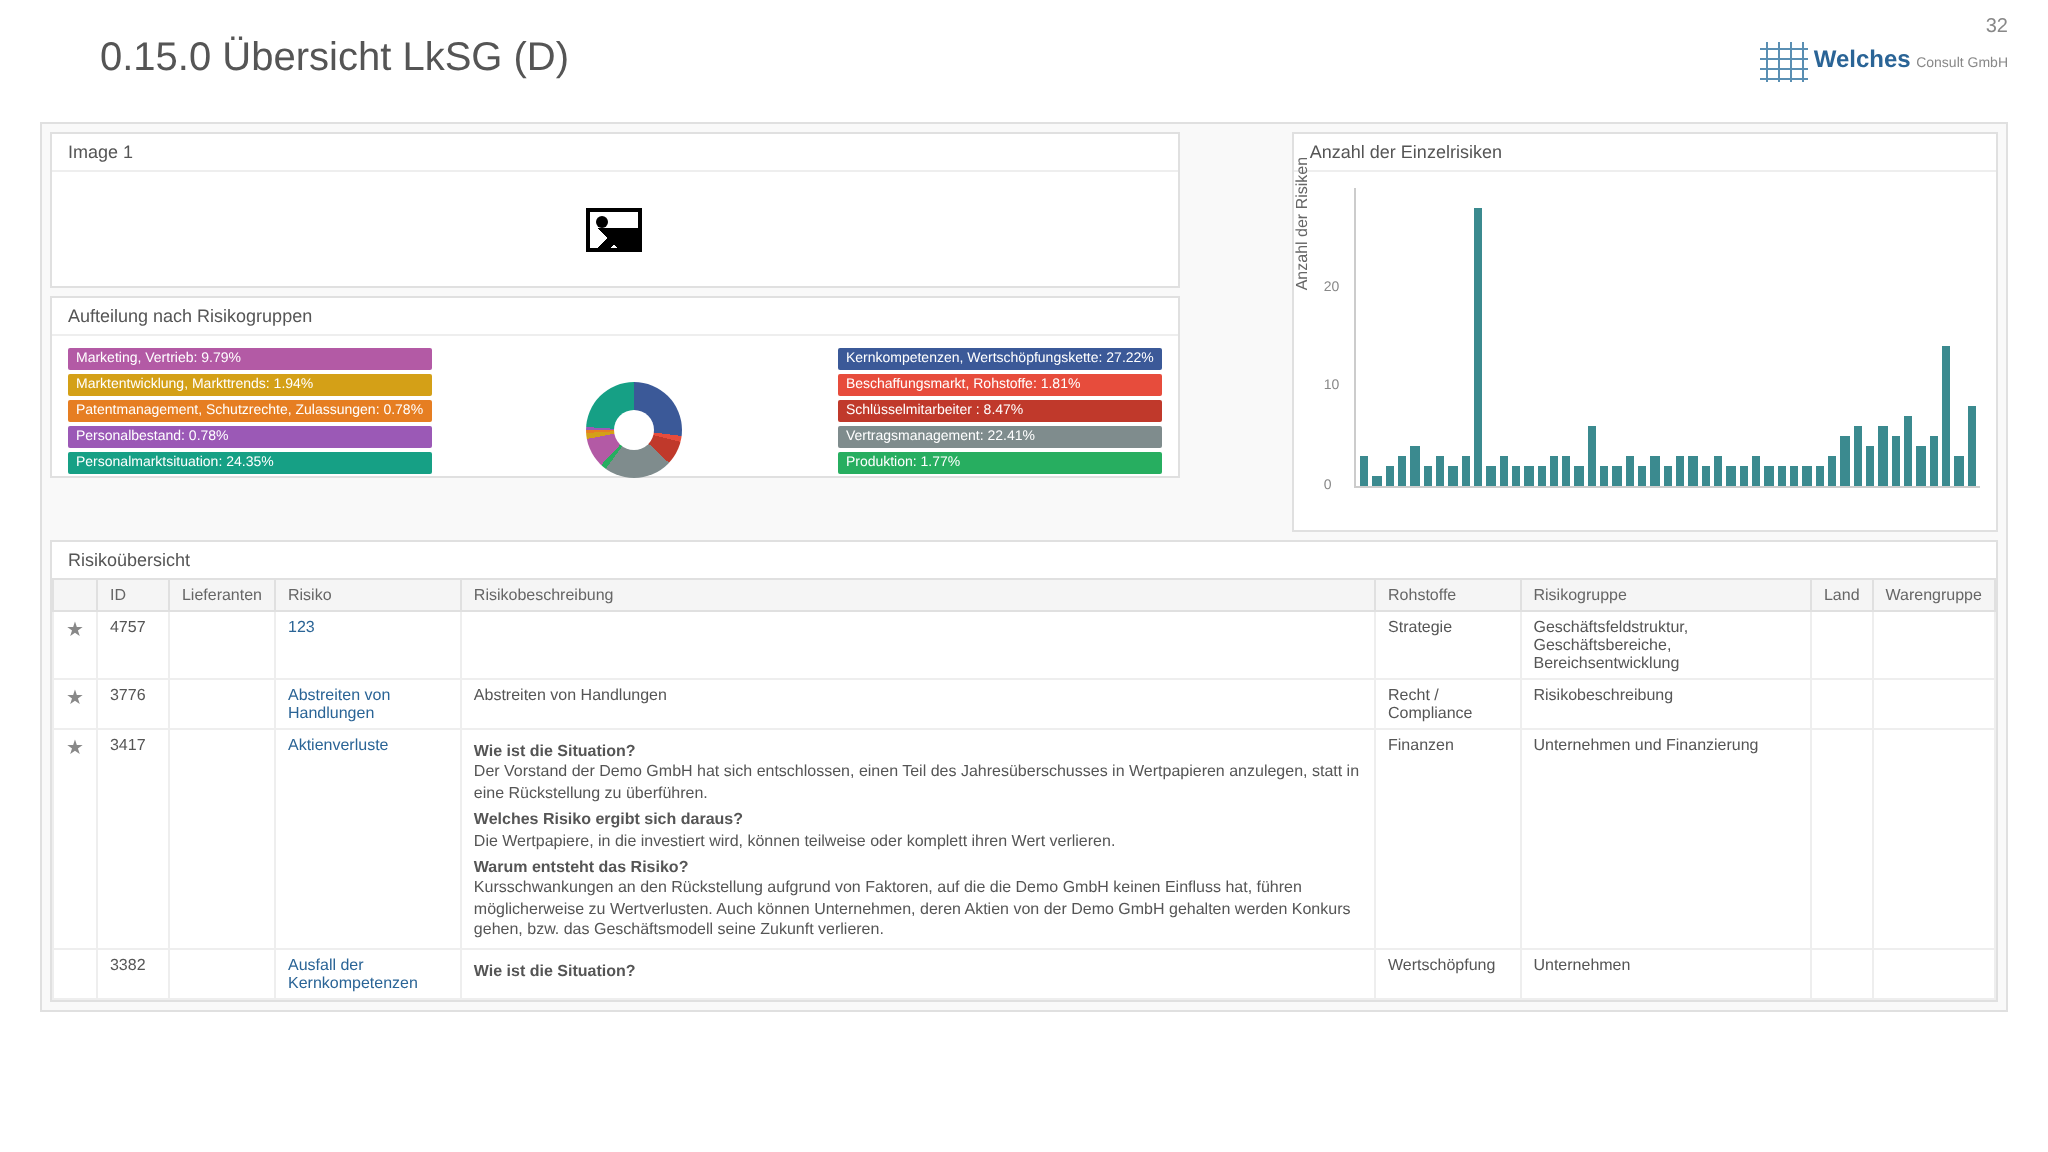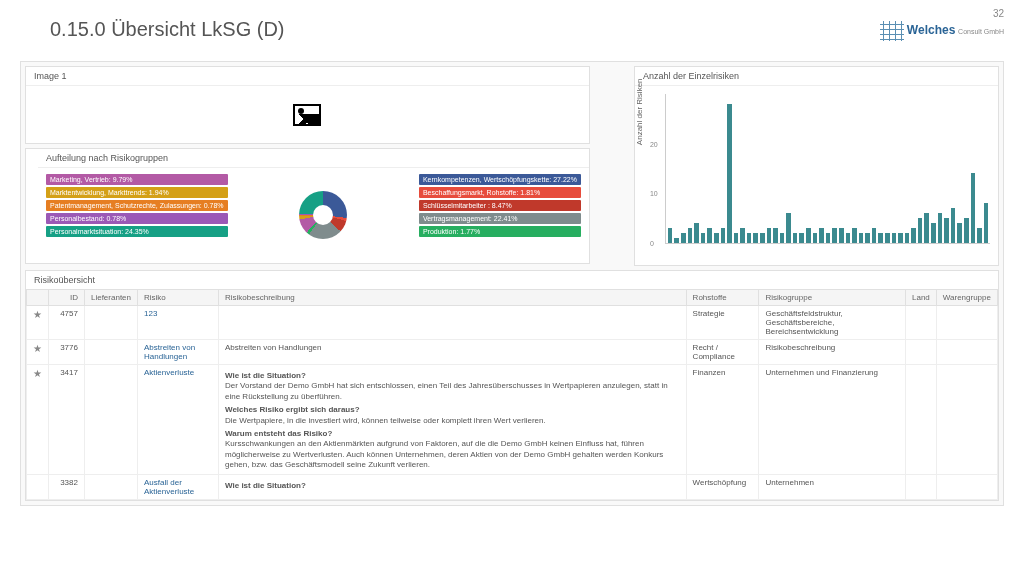--- a/index.html
+++ b/index.html
@@ -9,52 +9,52 @@
 .page-title { font-size: 20px; color: #555; font-weight: 400; padding-left: 30px; padding-top: 10px; }
 .logo-area { text-align: right; padding-right: 0; }
 .page-num { font-size: 10px; color: #888; margin-bottom: 2px; }
 .logo { font-size: 12px; color: #2a6496; font-weight: 600; }
 .logo-sub { font-size: 7px; color: #888; }
 .logo-grid { display: inline-block; width: 24px; height: 20px; position: relative; vertical-align: middle; }
 .logo-grid span { position: absolute; background: #5a8fb3; }
 .lg-h { height: 1px; width: 100%; left: 0; }
 .lg-v { width: 1px; height: 100%; top: 0; }
 .dashboard { border: 1px solid #e0e0e0; background: #f9f9f9; padding: 4px; }
-.top-row { display: flex; gap: 4px; margin-bottom: 4px; }
+.top-row { display: flex; gap: 16px; margin-bottom: 4px; }
 .left-col { flex: 0 0 58%; display: flex; flex-direction: column; gap: 4px; }
 .right-col { flex: 1; }
 .panel { background: #fff; border: 1px solid #e0e0e0; }
 .panel-title { font-size: 9px; color: #555; padding: 4px 8px; border-bottom: 1px solid #eee; }
 .image-panel { height: 78px; display: flex; flex-direction: column; }
 .image-body { flex: 1; display: flex; align-items: center; justify-content: center; }
 .image-icon { width: 28px; height: 22px; border: 2px solid #000; position: relative; }
 .image-icon::before { content: ''; position: absolute; width: 6px; height: 6px; border-radius: 50%; background: #000; top: 2px; left: 3px; }
 .image-icon::after { content: ''; position: absolute; bottom: 0; left: 0; right: 0; height: 10px; background: linear-gradient(135deg, transparent 40%, #000 40%, #000 60%, transparent 60%), linear-gradient(45deg, transparent 40%, #000 40%); }
-.risk-groups { height: 116px; padding-left: 12px; }
+.risk-groups { height: 91px; }
 .risk-body { display: flex; padding: 6px 8px; gap: 8px; position: relative; height: 94px; }
 .risk-left { display: flex; flex-direction: column; gap: 2px; flex: 0 0 160px; }
 .risk-right { display: flex; flex-direction: column; gap: 2px; flex: 0 0 160px; }
 .risk-center { flex: 1; display: flex; align-items: center; justify-content: center; position: relative; }
 .risk-tag { color: #fff; font-size: 7px; padding: 2px 4px; border-radius: 1px; white-space: nowrap; overflow: hidden; text-overflow: ellipsis; }
 .donut { width: 48px; height: 48px; border-radius: 50%; background: conic-gradient(#3b5998 0 27%, #e74c3c 27% 29%, #c0392b 29% 37%, #7f8c8d 37% 60%, #27ae60 60% 62%, #b35aa5 62% 72%, #d4a017 72% 74%, #e67e22 74% 75%, #9b59b6 75% 76%, #16a085 76% 100%); position: relative; }
 .donut::after { content: ''; position: absolute; top: 14px; left: 14px; width: 20px; height: 20px; background: #fff; border-radius: 50%; }
 .chart-panel { height: 200px; margin-left: 40px; }
 .chart-body { padding: 8px 8px 4px 30px; position: relative; height: 176px; }
 .y-label { position: absolute; left: 4px; top: 50%; transform: rotate(-90deg) translateX(50%); transform-origin: left; font-size: 8px; color: #666; white-space: nowrap; }
 .chart-area { position: relative; height: 150px; border-left: 1px solid #ccc; border-bottom: 1px solid #ccc; }
 .y-tick { position: absolute; left: -16px; font-size: 7px; color: #888; transform: translateY(50%); }
 .bars { position: absolute; bottom: 0; left: 2px; right: 2px; display: flex; align-items: flex-end; gap: 2px; height: 100%; }
 .bar { flex: 1; background: #3b8a8f; min-width: 3px; }
 .table-panel { }
 .table-title { font-size: 9px; color: #555; padding: 4px 8px; }
 table { width: 100%; border-collapse: collapse; font-size: 8px; }
 th { text-align: left; padding: 3px 6px; background: #f5f5f5; border: 1px solid #e0e0e0; color: #666; font-weight: 400; }
 td { padding: 3px 6px; border: 1px solid #eee; vertical-align: top; color: #555; }
 .star-col { width: 18px; text-align: center; }
-.id-col { width: 36px; text-align: right; }
+.id-col { width: 36px; }
 .star { color: #888; font-size: 10px; }
 .link { color: #2a6496; cursor: pointer; }
 .desc-block { line-height: 1.3; }
 .desc-block strong { display: block; margin-top: 3px; font-size: 8px; }
 </style>
 </head>
 <body>
 
 <div class="page">
   <div class="header">
@@ -214,33 +214,33 @@
               <td class="id-col">3417</td>
               <td></td>
               <td><span class="link">Aktienverluste</span></td>
               <td>
                 <div class="desc-block">
                   <strong>Wie ist die Situation?</strong>
                   <div>Der Vorstand der Demo GmbH hat sich entschlossen, einen Teil des Jahresüberschusses in Wertpapieren anzulegen, statt in eine Rückstellung zu überführen.</div>
                   <strong>Welches Risiko ergibt sich daraus?</strong>
                   <div>Die Wertpapiere, in die investiert wird, können teilweise oder komplett ihren Wert verlieren.</div>
                   <strong>Warum entsteht das Risiko?</strong>
-                  <div>Kursschwankungen an den Aktienmärkten aufgrund von Faktoren, auf die die Demo GmbH keinen Einfluss hat, führen möglicherweise zu Wertverlusten. Auch können Unternehmen, deren Aktien von der Demo GmbH gehalten werden Konkurs gehen, bzw. das Geschäftsmodell seine Zukunft verlieren.</div>
+                  <div>Kursschwankungen an den Rückstellung aufgrund von Faktoren, auf die die Demo GmbH keinen Einfluss hat, führen möglicherweise zu Wertverlusten. Auch können Unternehmen, deren Aktien von der Demo GmbH gehalten werden Konkurs gehen, bzw. das Geschäftsmodell seine Zukunft verlieren.</div>
                 </div>
               </td>
               <td>Finanzen</td>
               <td>Unternehmen und Finanzierung</td>
               <td></td>
               <td></td>
             </tr>
             <tr>
               <td class="star-col"></td>
               <td class="id-col">3382</td>
               <td></td>
-              <td><span class="link">Ausfall der Aktienverluste</span></td>
+              <td><span class="link">Ausfall der Kernkompetenzen</span></td>
               <td>
                 <div class="desc-block">
                   <strong>Wie ist die Situation?</strong>
                 </div>
               </td>
               <td>Wertschöpfung</td>
               <td>Unternehmen</td>
               <td></td>
               <td></td>
             </tr>

